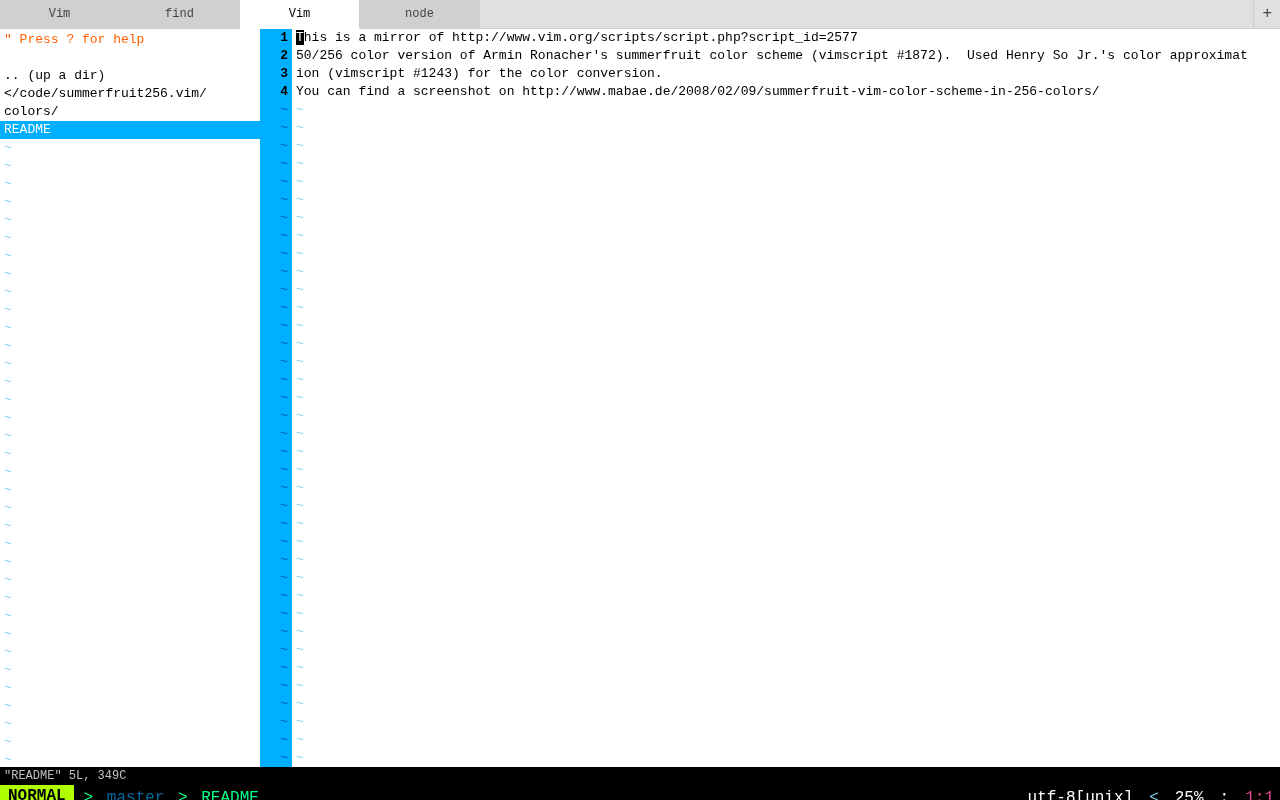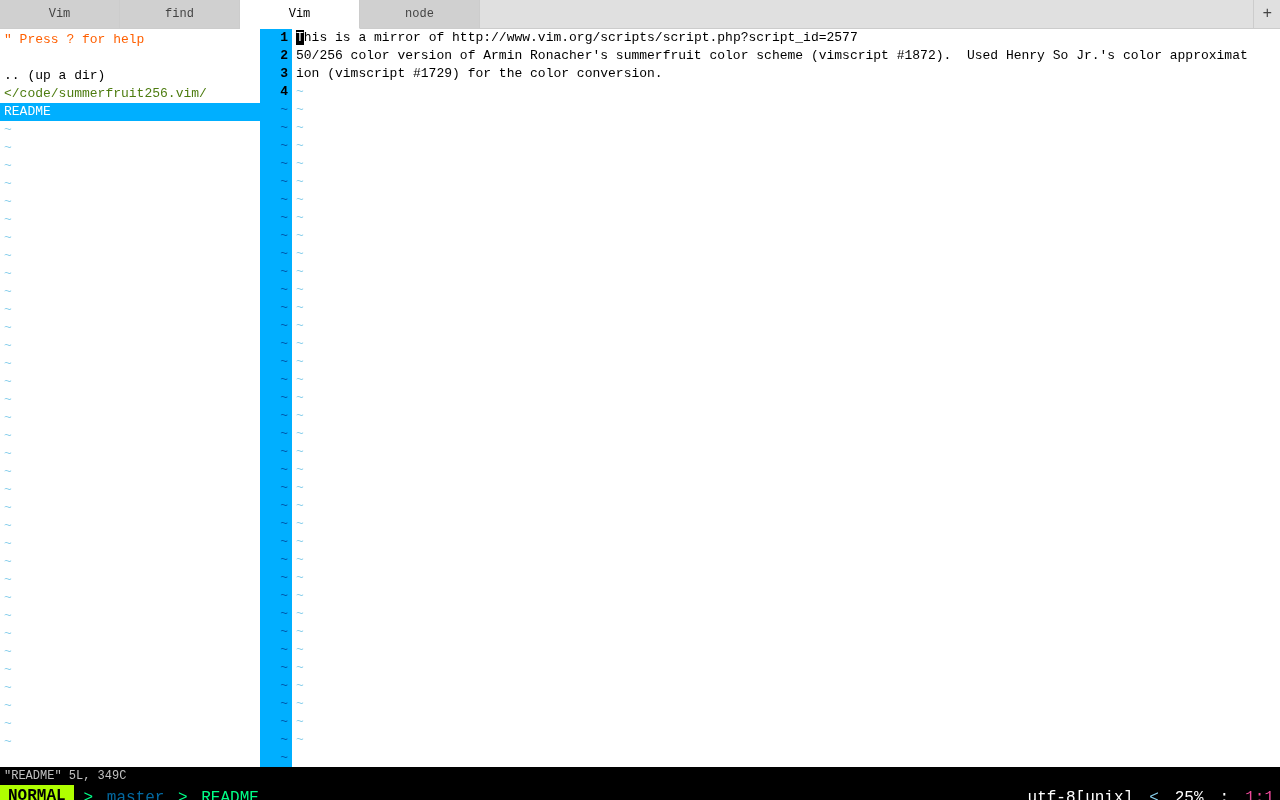--- a/index.html
+++ b/index.html
@@ -79,21 +79,21 @@
       white-space: nowrap;
       color: #000;
       font-size: 13px;
     }
 
     .nerd-line.help {
       color: #ff5f00;
     }
 
     .nerd-line.dir {
-      color: #4d7c0f;
+      color: #000000;
     }
 
     .nerd-line.selected {
       background: #00afff;
       color: #ffffff;
     }
 
     .nerd-tilde {
       color: #87ceeb;
     }
@@ -244,20 +244,21 @@
   <div class="tab-add">+</div>
 </div>
 
 <div id="main">
 
   <div id="left-pane">
     <div class="nerd-line help">" Press ? for help</div>
     <div class="nerd-line">&nbsp;</div>
     <div class="nerd-line">.. (up a dir)</div>
     <div class="nerd-line dir">&lt;/code/summerfruit256.vim/</div>
+    <div class="nerd-line dir">  colors/</div>
     <div class="nerd-line selected">  README</div>
 
     <div class="nerd-line nerd-tilde">~</div>
     <div class="nerd-line nerd-tilde">~</div>
     <div class="nerd-line nerd-tilde">~</div>
     <div class="nerd-line nerd-tilde">~</div>
     <div class="nerd-line nerd-tilde">~</div>
     <div class="nerd-line nerd-tilde">~</div>
     <div class="nerd-line nerd-tilde">~</div>
     <div class="nerd-line nerd-tilde">~</div>
@@ -335,21 +336,22 @@
       <div class="line-num-tilde">~</div>
       <div class="line-num-tilde">~</div>
       <div class="line-num-tilde">~</div>
       <div class="line-num-tilde">~</div>
 
     </div>
 
     <div id="editor-content">
       <div class="editor-line"><span class="cursor-char">T</span>his is a mirror of http://www.vim.org/scripts/script.php?script_id=2577</div>
       <div class="editor-line">50/256 color version of Armin Ronacher's summerfruit color scheme (vimscript #1872).  Used Henry So Jr.'s color approximat</div>
-      <div class="editor-line">ion (vimscript #1729) for the color conversion.</div>
+      <div class="editor-line">ion (vimscript #1243) for the color conversion.</div>
+      <div class="editor-line">You can find a screenshot on http://www.mabae.de/2008/02/09/summerfruit-vim-color-scheme-in-256-colors/</div>
 
       <div class="editor-tilde">~</div>
       <div class="editor-tilde">~</div>
       <div class="editor-tilde">~</div>
       <div class="editor-tilde">~</div>
       <div class="editor-tilde">~</div>
       <div class="editor-tilde">~</div>
       <div class="editor-tilde">~</div>
       <div class="editor-tilde">~</div>
       <div class="editor-tilde">~</div>

